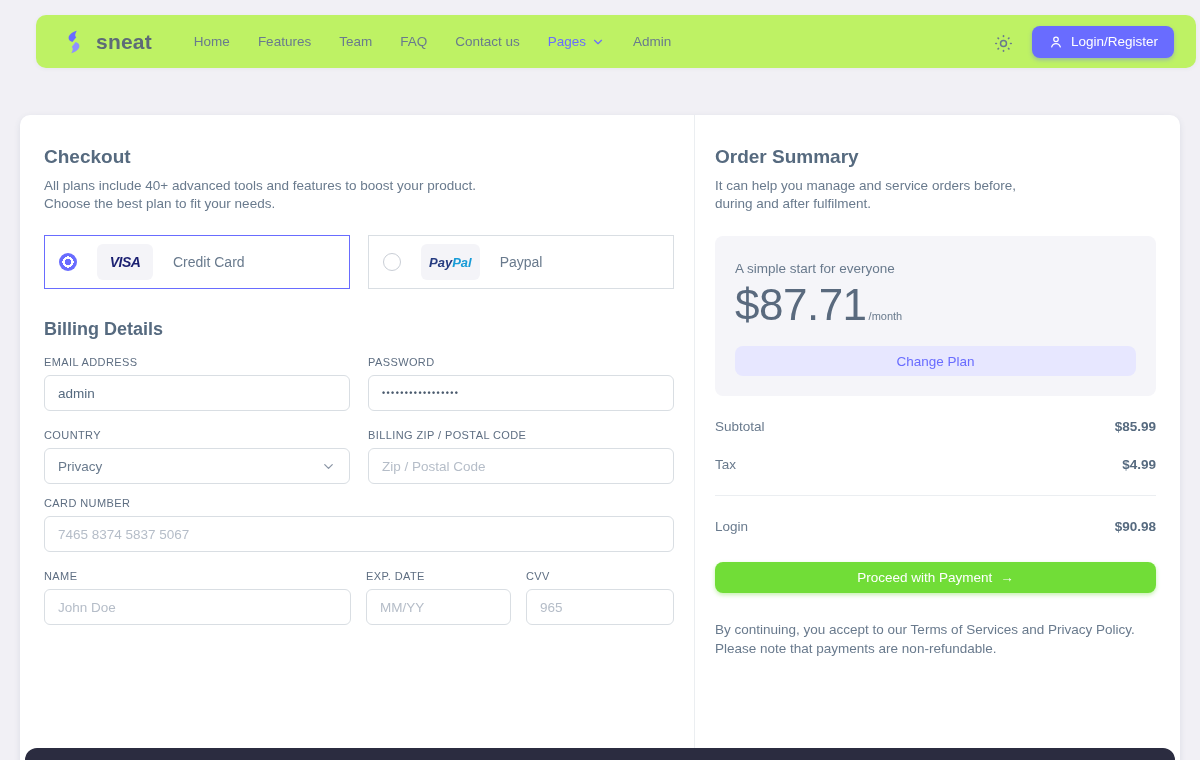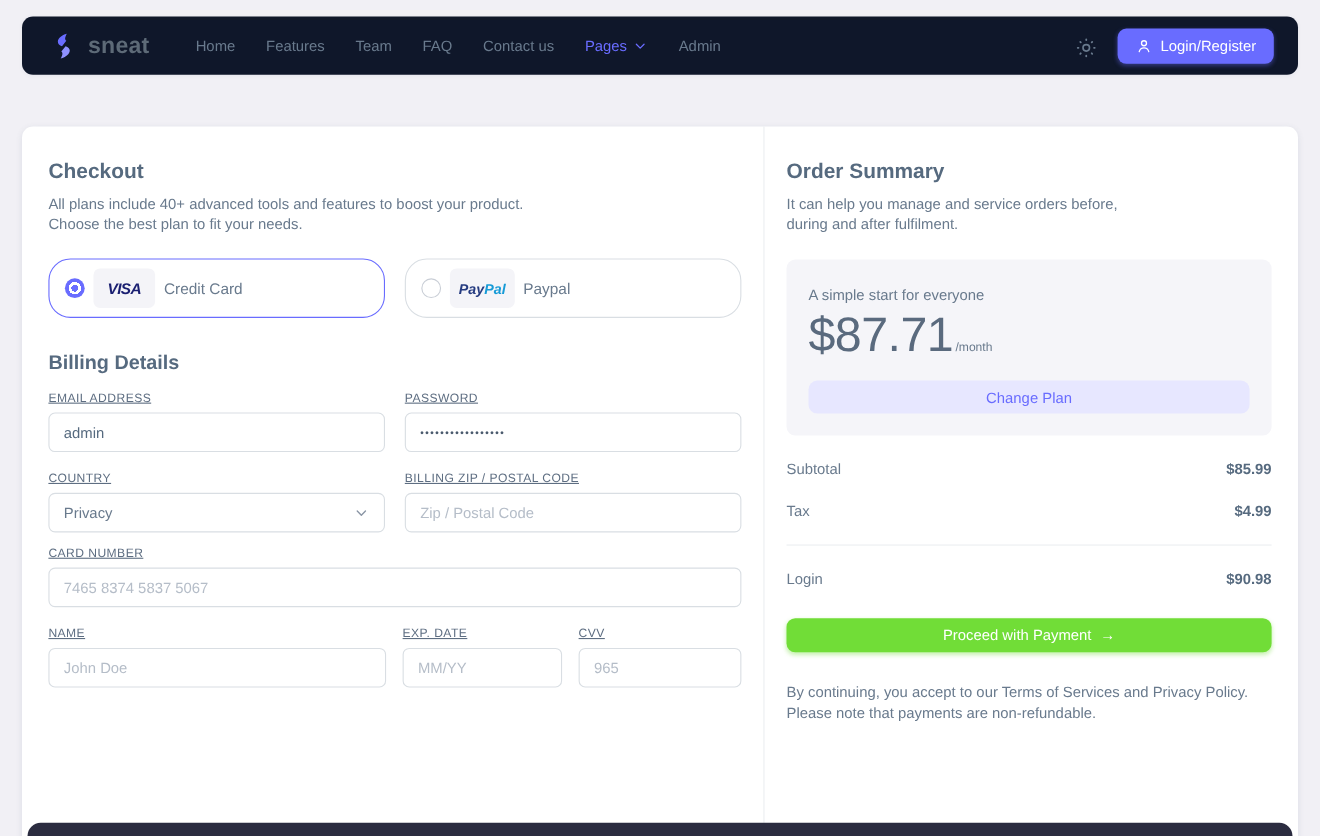--- a/index.html
+++ b/index.html
@@ -7,22 +7,22 @@
   body {
     font-family:"Liberation Sans", sans-serif;
     background:#f1f0f5;
     position:relative;
     overflow:hidden;
     color:#697a8d;
   }
 
   
   .navbar {
-    position:absolute; left:20px; top:15px; width:1160px; height:53px;
-    background:#0f172a; border-radius:10px;
+    position:absolute; left:36px; top:15px; width:1160px; height:53px;
+    background:#bef264; border-radius:10px;
     display:flex; align-items:center; padding:0 22px 0 25px;
     box-shadow:0 1px 4px rgba(67,89,113,.06);
   }
   .brand { display:flex; align-items:center; gap:9px; cursor:pointer; }
   .brand-name { font-size:21px; font-weight:700; color:#5d6a77; letter-spacing:.2px; }
   .nav-links { display:flex; align-items:center; margin-left:42px; gap:28px; }
   .nav-links a { font-size:13.5px; color:#697a8d; text-decoration:none; cursor:pointer; }
   .nav-links a.active { color:#696cff; display:flex; align-items:center; gap:5px; }
   .nav-right { margin-left:auto; display:flex; align-items:flex-end; gap:14px; }
   .icon-btn { background:none; border:none; cursor:pointer; display:flex; align-items:center; padding:4px; }
@@ -43,22 +43,22 @@
   }
   .pane-left { width:675px; padding:31px 20px 30px 24px; border-right:1px solid #ebeef1; }
   .pane-right { flex:1; padding:31px 24px 30px 20px; }
 
   h1.sec-title { font-size:19px; font-weight:600; color:#566a7f; margin-bottom:9px; }
   .sec-sub { font-size:13.5px; line-height:18px; color:#697a8d; }
 
   
   .pay-row { display:grid; grid-template-columns:1fr 1fr; column-gap:18px; margin:22px 0 0; }
   .pay-card {
-    height:54px; border:1px solid #d9dee3; border-radius:20px;
-    display:flex; align-items:center; gap:8px; padding:0 14px; cursor:pointer; background:#fff;
+    height:54px; border:1px solid #d9dee3; border-radius:0;
+    display:flex; align-items:center; gap:20px; padding:0 14px; cursor:pointer; background:#fff;
   }
   .pay-card.selected { border-color:#696cff; }
   .radio { width:18px; height:18px; border-radius:50%; flex:0 0 18px; }
   .radio.on { background:radial-gradient(circle,#696cff 0 3.2px,#ffffff 3.2px 5.6px,#696cff 5.6px); }
   .radio.off { border:1px solid #c9ced6; background:#fff; }
   .brand-badge {
     min-width:56px; height:36px; background:#f4f4f8; border-radius:6px;
     display:flex; align-items:center; justify-content:center; padding:0 8px;
   }
   .visa-text { font-size:14px; font-weight:800; font-style:italic; color:#1a1f71; letter-spacing:-.5px; }
@@ -66,21 +66,21 @@
   .pp-right { font-size:13px; font-weight:800; font-style:italic; color:#179bd7; }
   .pay-label { font-size:14px; color:#697a8d; }
 
   h2.block-title { font-size:18px; font-weight:600; color:#566a7f; margin:30px 0 16px; }
 
   
   .grid2 { display:grid; grid-template-columns:1fr 1fr; column-gap:18px; row-gap:18px; }
   .grid3 { display:grid; grid-template-columns:1fr 145px 148px; column-gap:15px; margin-top:18px; }
   .field label {
     display:block; font-size:11px; letter-spacing:.4px; color:#5e6e82;
-    text-transform:uppercase; margin-bottom:7px; font-weight:500;text-decoration:underline;
+    text-transform:uppercase; margin-bottom:7px; font-weight:500;
   }
   .field input, .fake-select {
     width:100%; height:36px; border:1px solid #d9dee3; border-radius:6px;
     padding:0 13px; font-size:13.5px; font-family:inherit; color:#566a7f; background:#fff; outline:none;
   }
   .field input::placeholder { color:#b5bdc8; opacity:1; }
   .field input.pw { font-size:9px; letter-spacing:1.4px; font-weight:700; color:#4a5a6d; }
   .fake-select { display:flex; align-items:center; justify-content:space-between; cursor:pointer; color:#697a8d; }
   .field.full { margin-bottom:0;margin-top:13px; }
 

